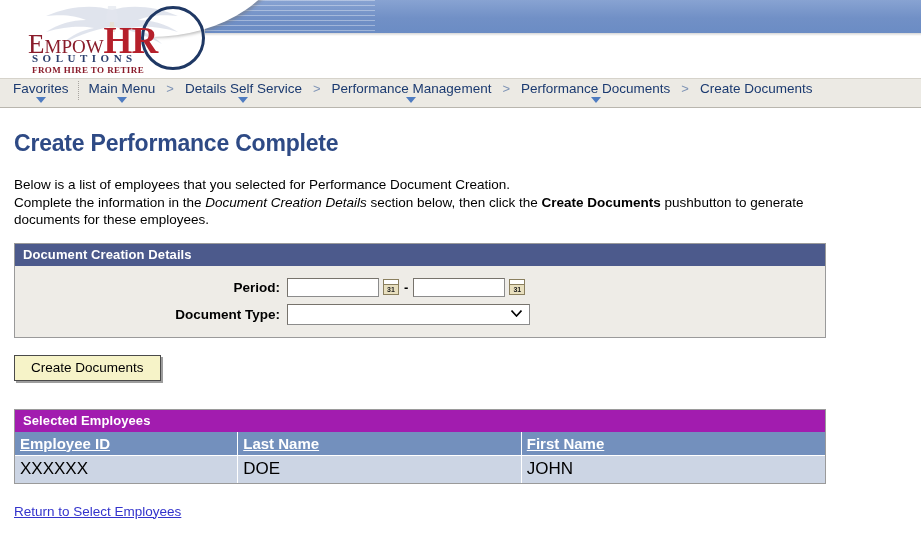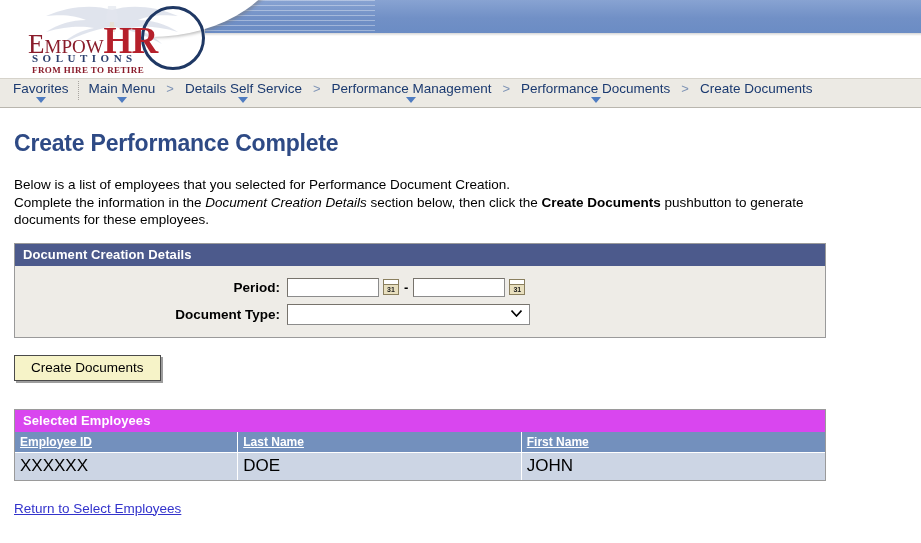--- a/index.html
+++ b/index.html
@@ -329,39 +329,39 @@
 
   
   .grid {
     margin-top: 28px;
     width: 812px;
     border: 1px solid #9a9a9a;
     box-sizing: border-box;
     border-collapse: collapse;
   }
   .grid-title {
-    background: #d946ef;
+    background: #a21caf;
     color: #ffffff;
     font-size: 13px;
     font-weight: bold;
     padding: 3px 0 4px 8px;
     letter-spacing: 0.1px;
   }
   table.grid-table {
     width: 100%;
     border-collapse: collapse;
     table-layout: fixed;
   }
   table.grid-table th {
     background: #7390bd;
     border-right: 1px solid #ffffff;
     border-bottom: 1px solid #ffffff;
     text-align: left;
     padding: 3px 0 3px 5px;
-    font-size: 12px;
+    font-size: 15px;
     font-weight: bold;
     color: #ffffff;
   }
   table.grid-table th:last-child { border-right: none; }
   table.grid-table th span {
     text-decoration: underline;
     cursor: pointer;
   }
   table.grid-table td {
     background: #ccd5e4;

